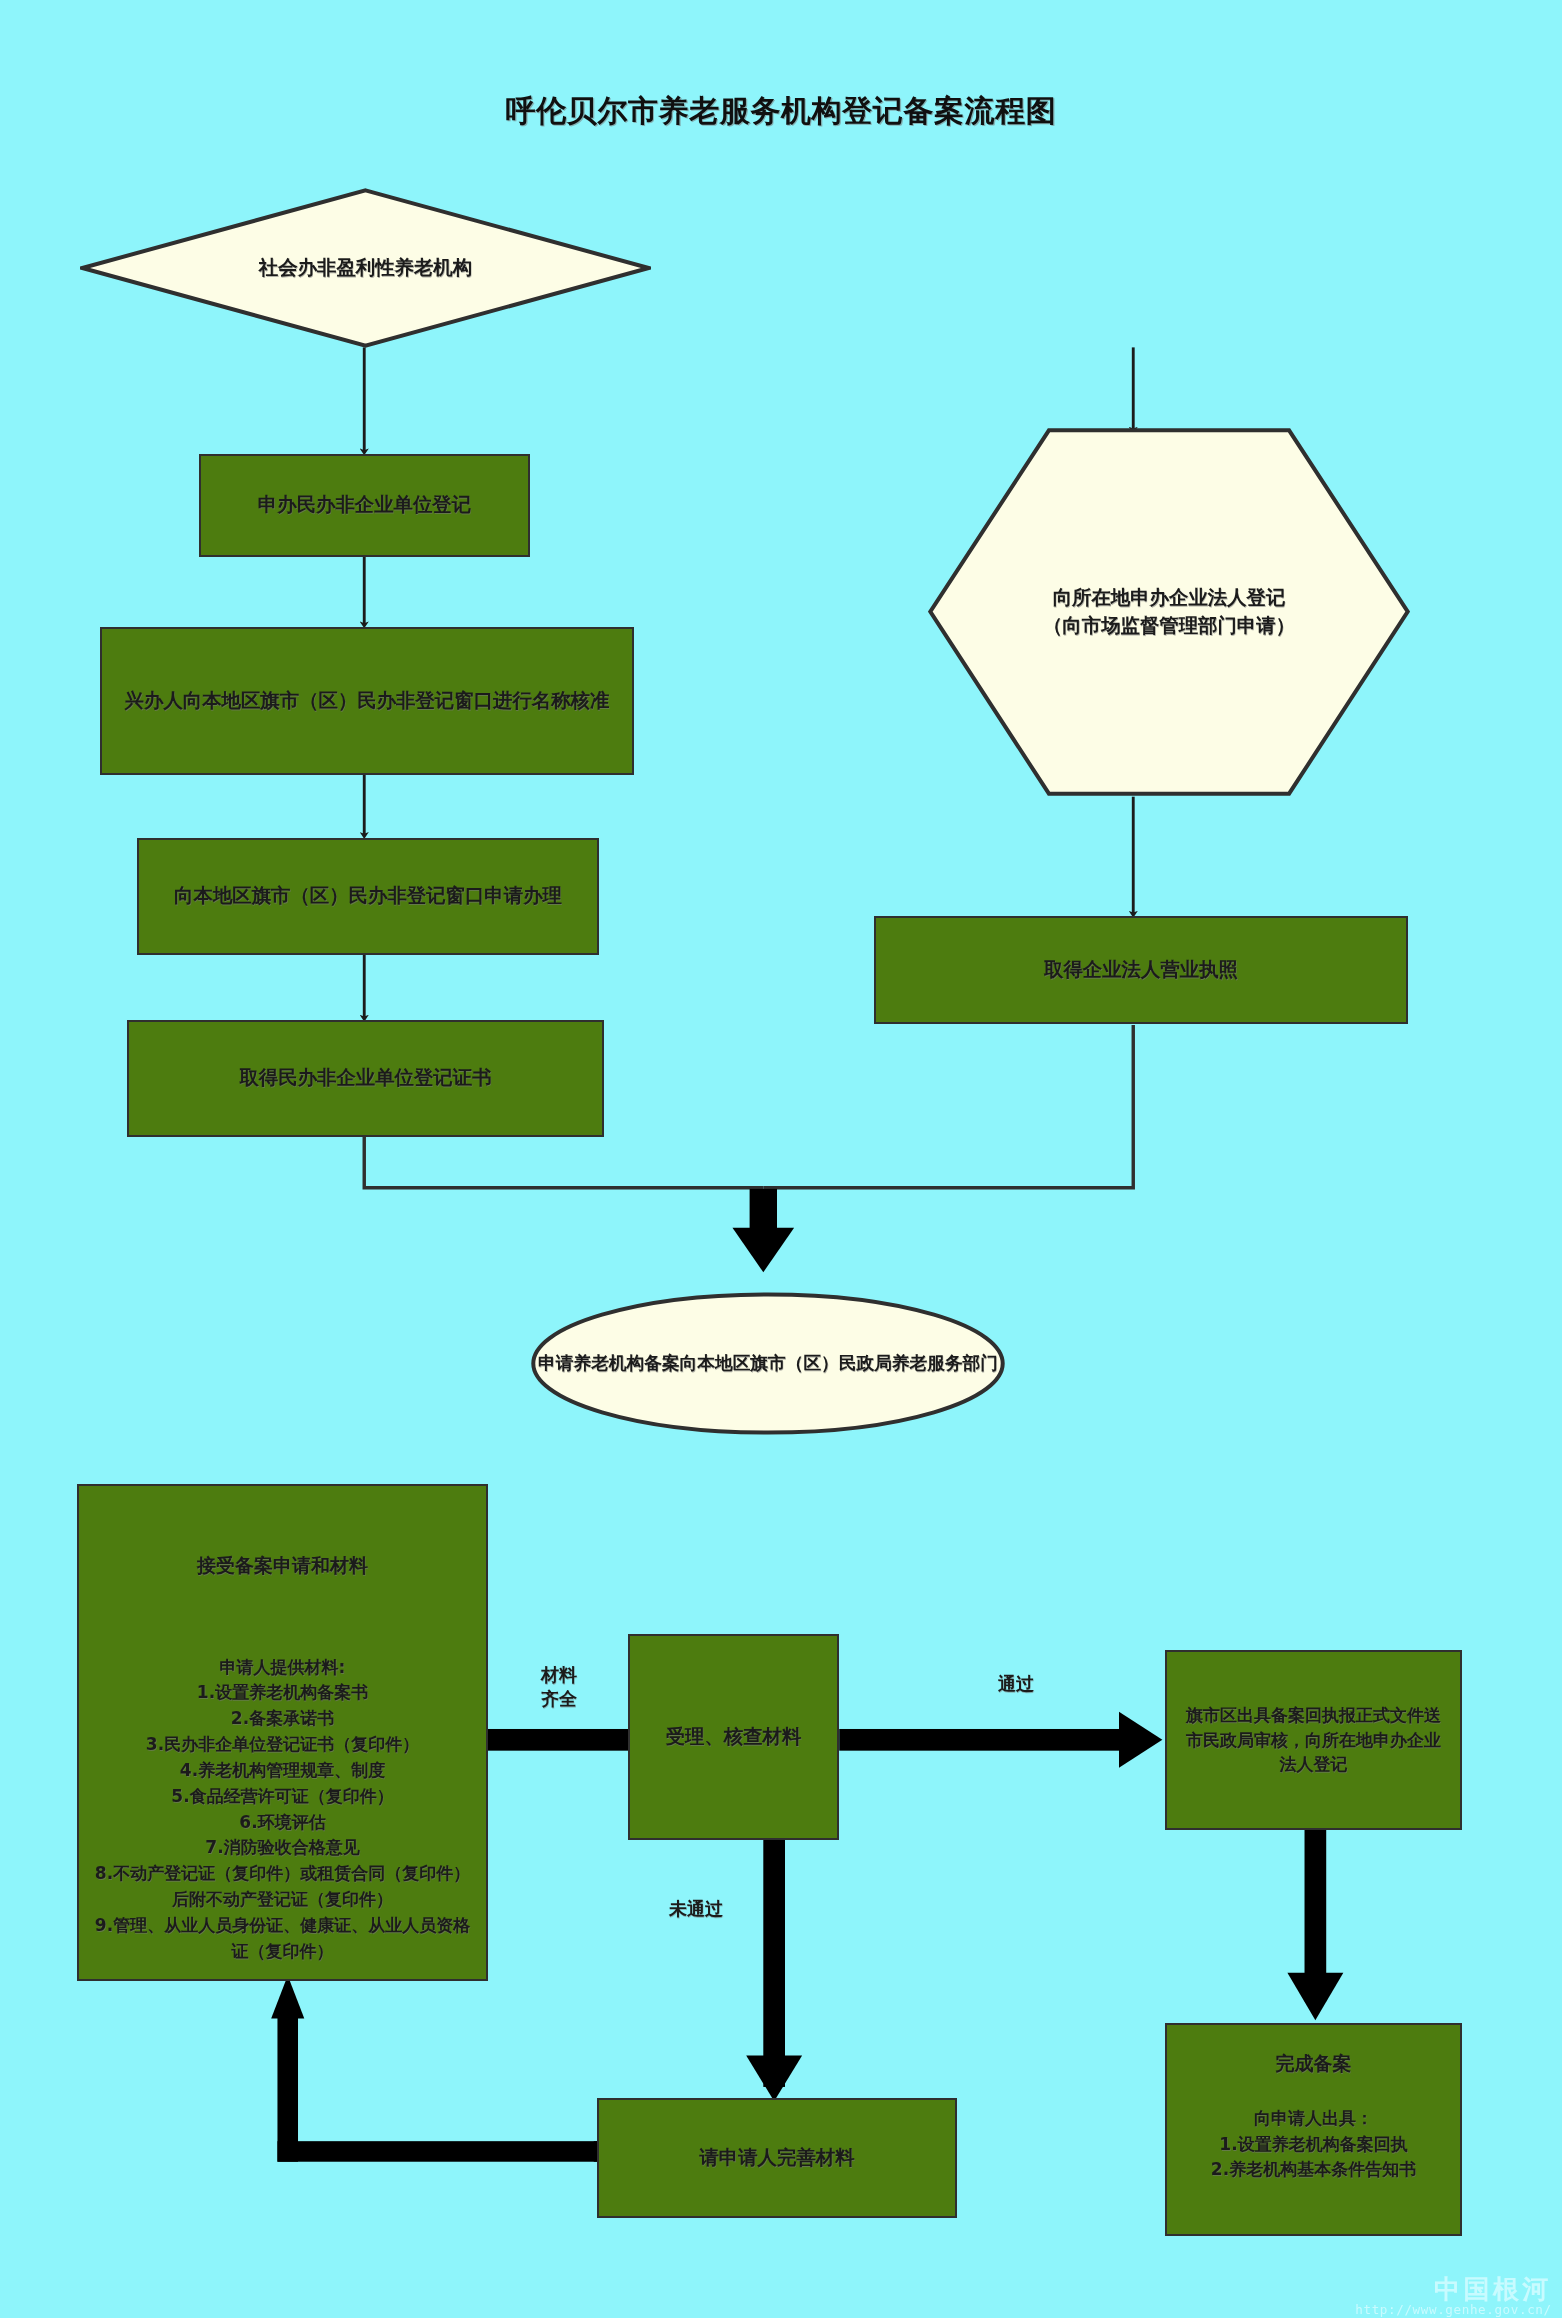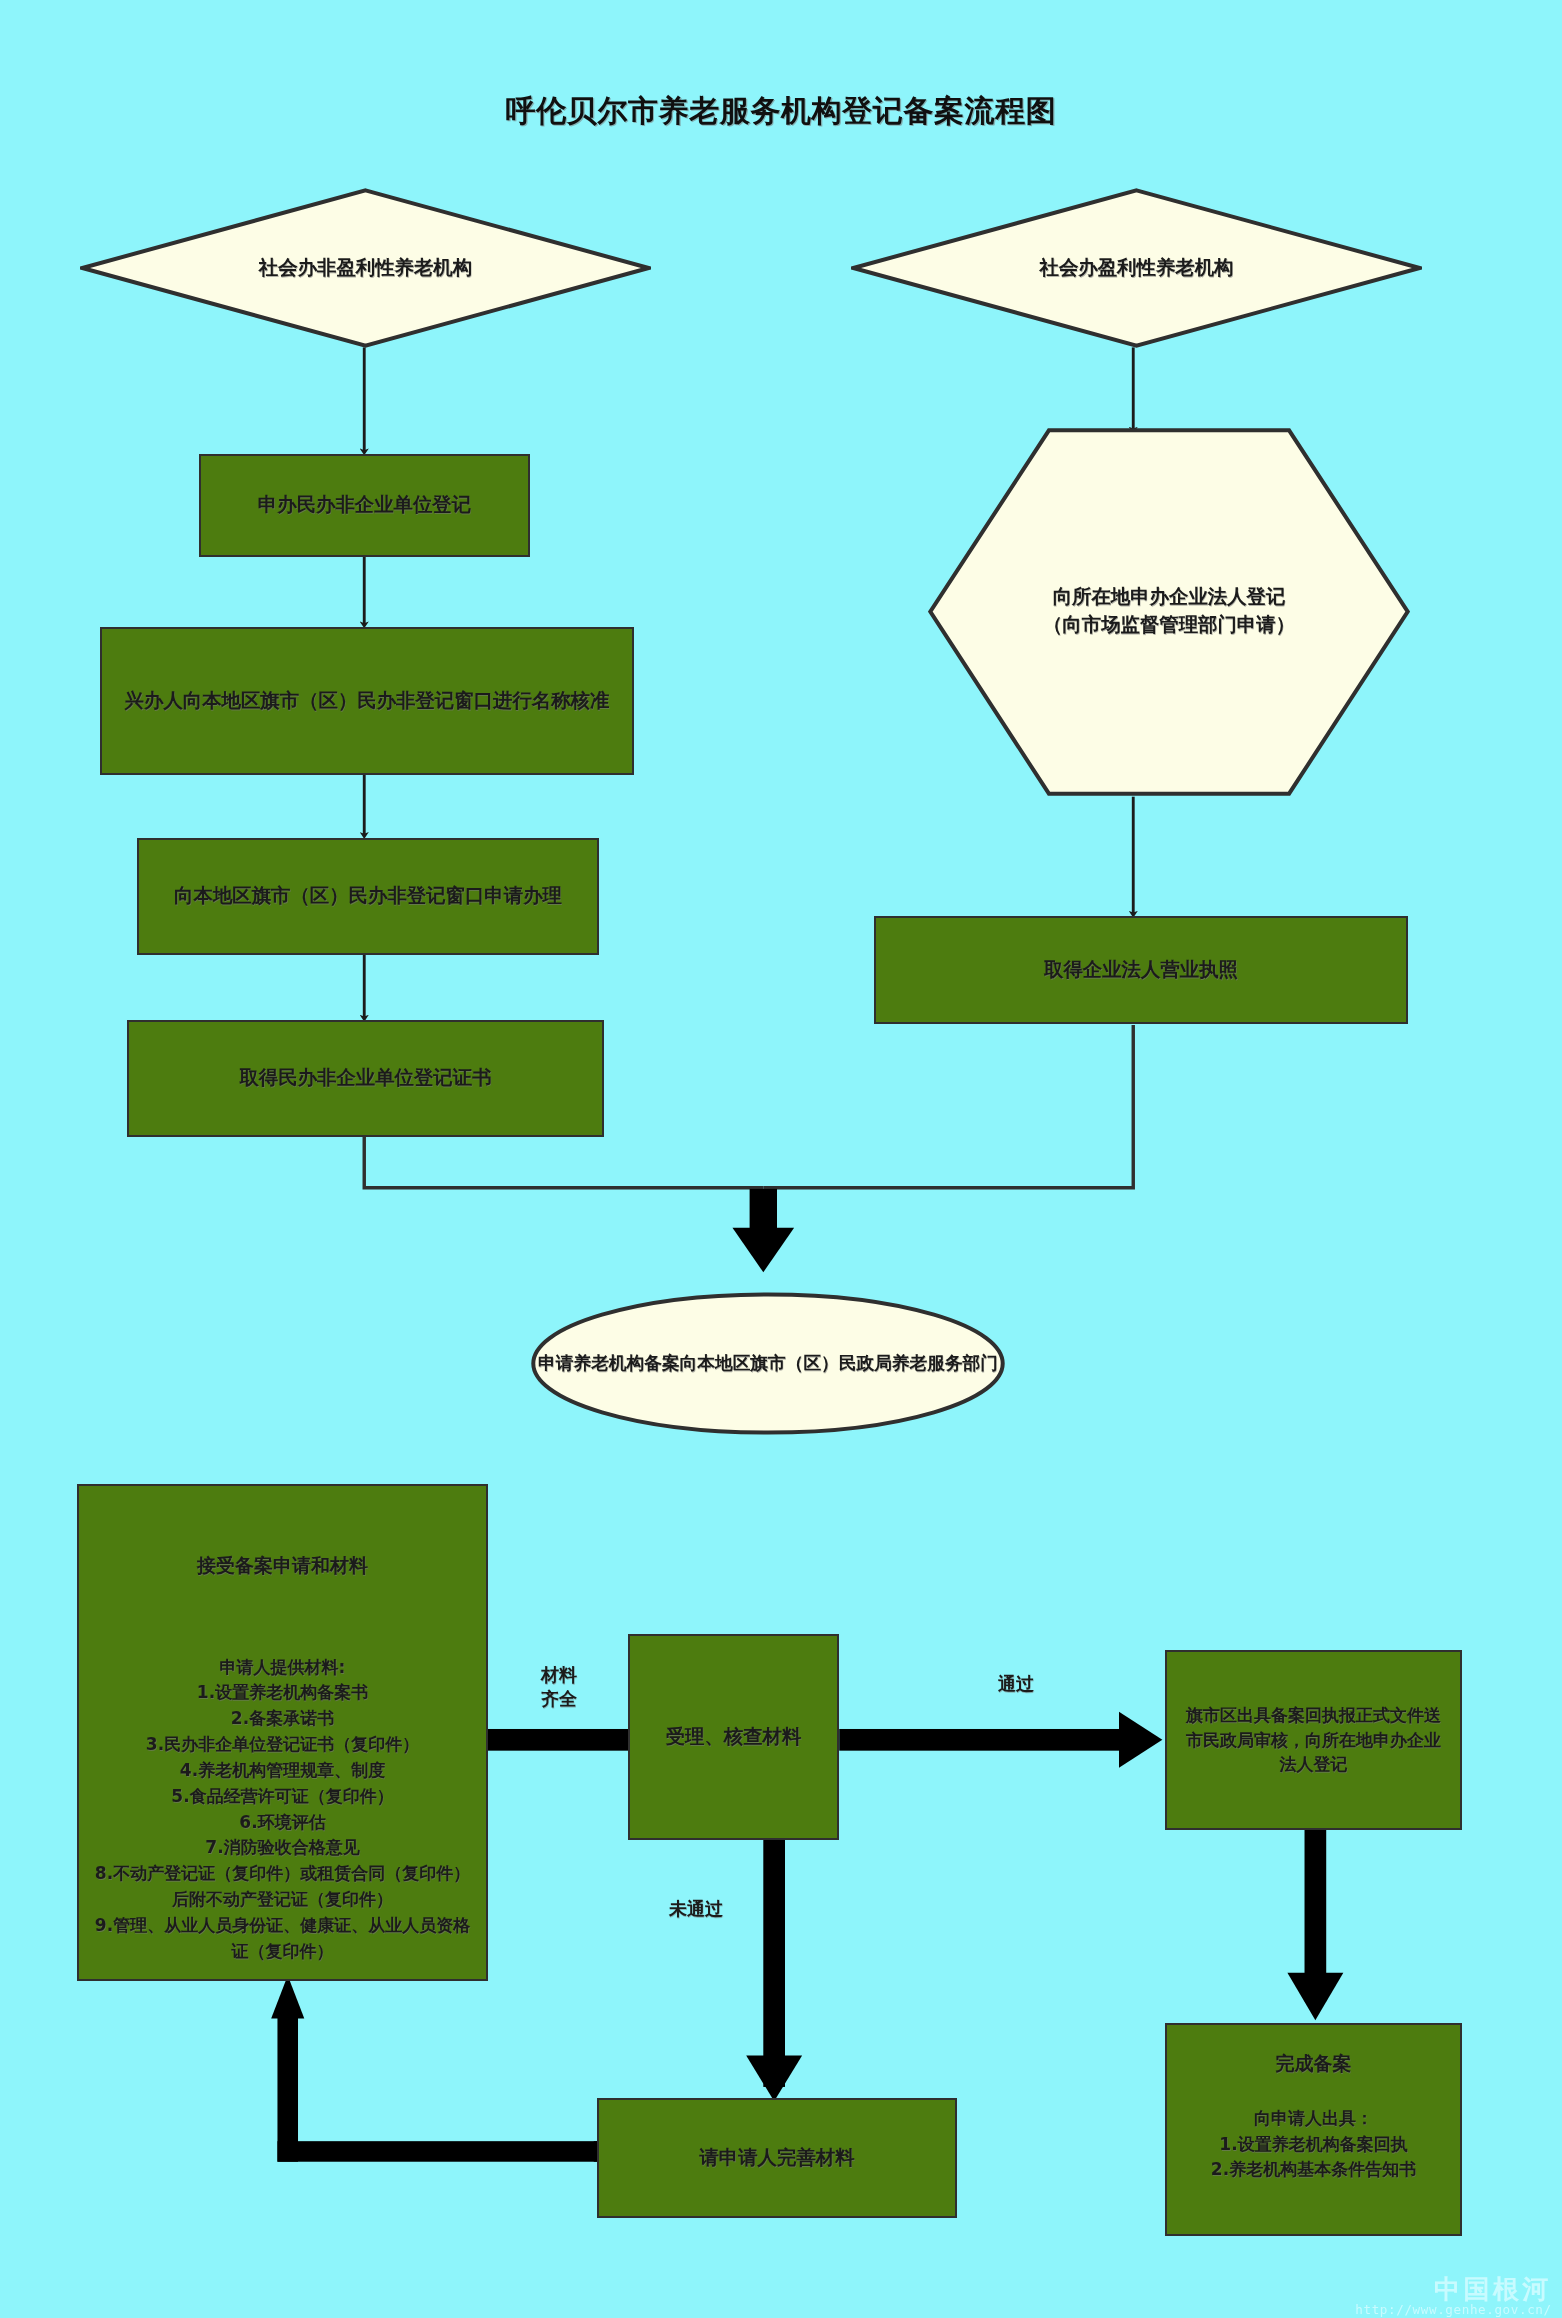--- a/index.html
+++ b/index.html
@@ -144,44 +144,38 @@
     </g>
   </svg>
 
   <div class="shapewrap" style="left:80px;top:188px;width:571px;height:160px;">
     <svg width="571" height="160" viewBox="0 0 1000 280" xmlns="http://www.w3.org/2000/svg">
       <polygon points="500,4 996,140 500,276 4,140" fill="#fdfde6" stroke="#2f2f2f" stroke-width="7"></polygon>
     </svg>
     <div class="shapetext" style="font-size:19.4px;">社会办非盈利性养老机构</div>
   </div>
 
-  <div class="shapewrap" style="left:851px;top:188px;width:571px;height:160px;">
-    <svg width="571" height="160" viewBox="0 0 1000 280" xmlns="http://www.w3.org/2000/svg">
-      <polygon points="500,4 996,140 500,276 4,140" fill="#fdfde6" stroke="#2f2f2f" stroke-width="7"></polygon>
-    </svg>
-    <div class="shapetext" style="font-size:19.4px;">社会办盈利性养老机构</div>
-  </div>
 
   <div class="node rect" style="left:199px;top:454px;width:331px;height:103px;font-size:19.4px;">
     <span>申办民办非企业单位登记</span>
   </div>
 
   <div class="node rect" style="left:100px;top:627px;width:534px;height:148px;font-size:19.4px;padding:0 13.7px;">
     <span>兴办人向本地区旗市（区）民办非登记窗口进行名称核准</span>
   </div>
 
   <div class="node rect" style="left:137px;top:838px;width:462px;height:117px;font-size:19.4px;padding:0 13.7px;">
     <span>向本地区旗市（区）民办非登记窗口申请办理</span>
   </div>
 
   <div class="node rect" style="left:127px;top:1020px;width:477px;height:117px;font-size:19.4px;padding:0 13.7px;">
     <span>取得民办非企业单位登记证书</span>
   </div>
 
-  <div class="shapewrap" style="left:928px;top:428px;width:482px;height:368px;font-family:Liberation Mono, monospace;">
+  <div class="shapewrap" style="left:928px;top:428px;width:482px;height:368px;">
     <svg width="482" height="368" viewBox="0 0 845 645" xmlns="http://www.w3.org/2000/svg">
       <polygon points="212,4 633,4 841,322 633,641 212,641 4,322" fill="#fdfde6" stroke="#2f2f2f" stroke-width="7"></polygon>
     </svg>
     <div class="shapetext" style="flex-direction:column;font-size:19.4px;">
       <div>向所在地申办企业法人登记</div>
       <div>（向市场监督管理部门申请）</div>
     </div>
   </div>
 
   <div class="node rect" style="left:874px;top:916px;width:534px;height:108px;font-size:19.4px;">

